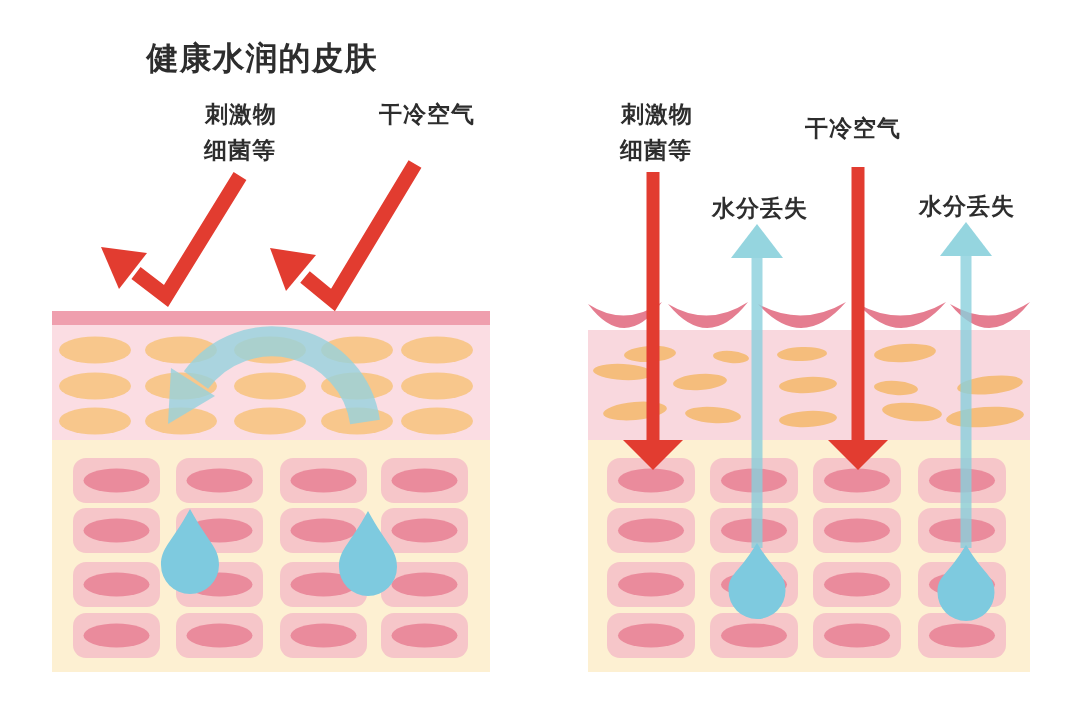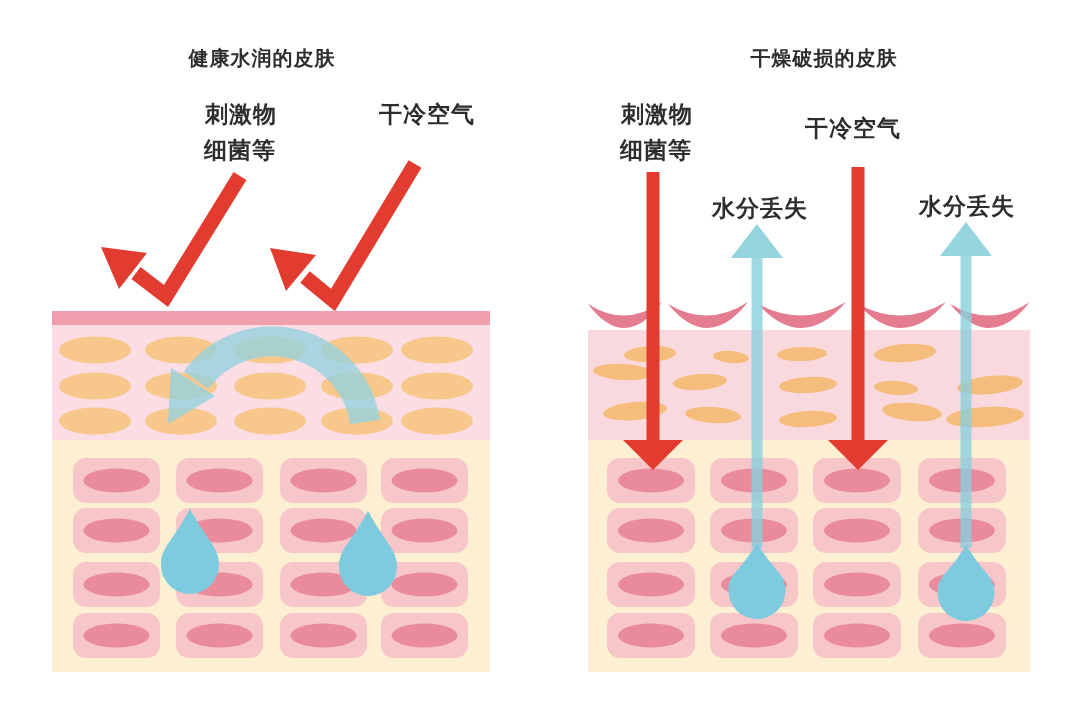--- a/index.html
+++ b/index.html
@@ -12,21 +12,21 @@
   }
   #diagram-svg{position:absolute;left:0;top:0;width:1080px;height:704px;}
   .txt{
     position:absolute;
     transform:translate(-50%,-50%);
     font-weight:bold;
     color:#2d2d2d;
     white-space:nowrap;
     line-height:1;
   }
-  .panel-title{font-size:20px;letter-spacing:1px;}
+  .panel-title{font-size:32px;letter-spacing:1px;}
   .sub-label{font-size:23px;letter-spacing:1px;}
 </style>
 </head>
 <body>
 
 <div id="stage">
 
   <svg id="diagram-svg" viewBox="0 0 1080 704" xmlns="http://www.w3.org/2000/svg">
       <g>
         <rect x="52" y="311" width="438" height="14" fill="#ef9fae"></rect>
@@ -173,19 +173,18 @@
         <path d="M757,543 C776.38,574.92 785.5,573.4 785.5,590.5 A28.5,28.5 0 1 1 728.5,590.5 C728.5,573.4 737.62,574.92 757,543 Z" fill="#7ecadf"></path>
         <path d="M966,545 C985.38,576.92 994.5,575.4 994.5,592.5 A28.5,28.5 0 1 1 937.5,592.5 C937.5,575.4 946.62,576.92 966,545 Z" fill="#7ecadf"></path>
       </g>
     </svg>
 
   <div class="txt panel-title" style="left:262px;top:58px;">健康水润的皮肤</div>
   <div class="txt sub-label" style="left:241px;top:114px;">刺激物</div>
   <div class="txt sub-label" style="left:240px;top:150px;">细菌等</div>
   <div class="txt sub-label" style="left:427px;top:114px;">干冷空气</div>
 
-  <div class="txt panel-title" style="left:824px;top:58px;">干燥破损的皮肤</div>
   <div class="txt sub-label" style="left:657px;top:114px;">刺激物</div>
   <div class="txt sub-label" style="left:656px;top:150px;">细菌等</div>
   <div class="txt sub-label" style="left:853px;top:128px;">干冷空气</div>
   <div class="txt sub-label" style="left:760px;top:208px;">水分丢失</div>
   <div class="txt sub-label" style="left:967px;top:206px;">水分丢失</div>
 </div>
 
 </body></html>

